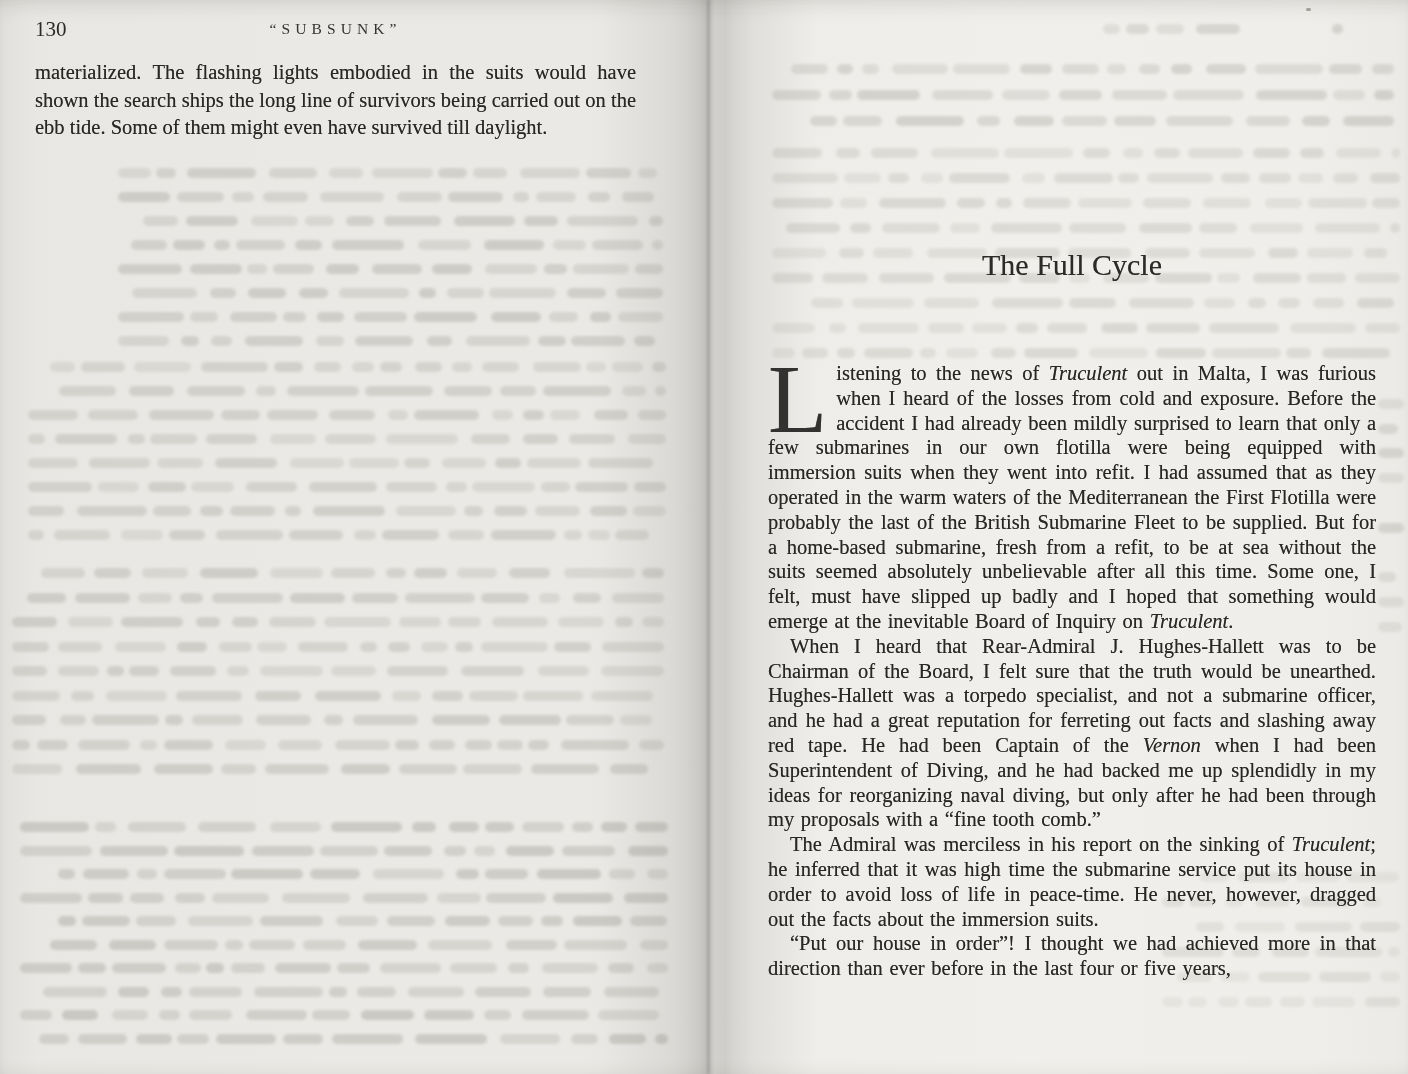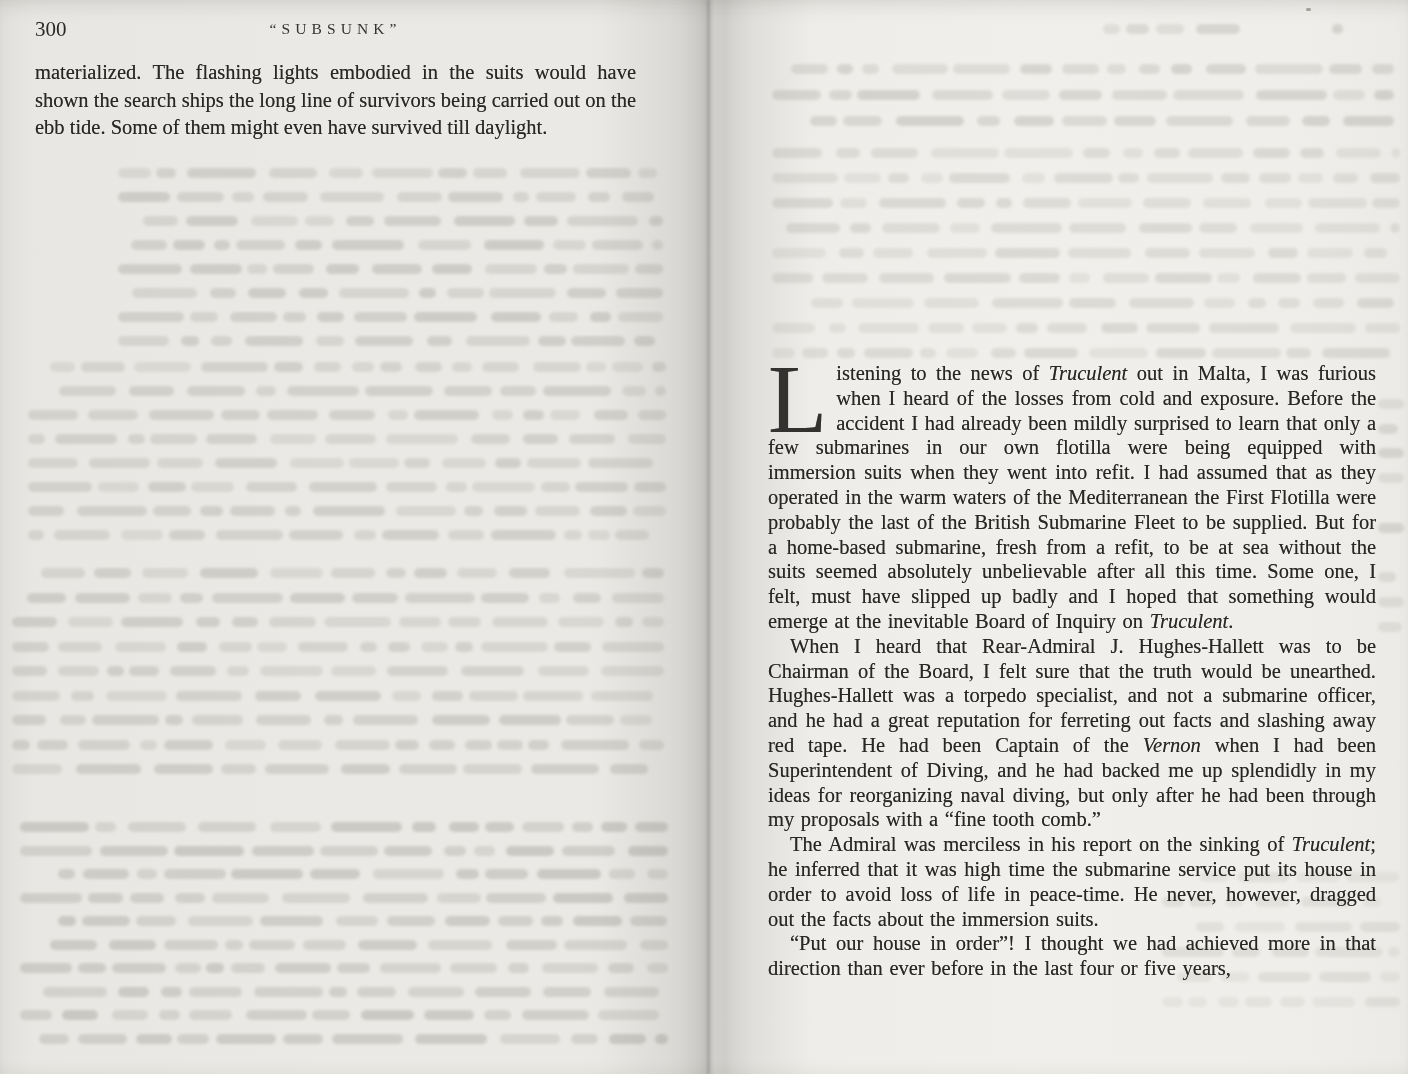--- a/index.html
+++ b/index.html
@@ -687,25 +687,26 @@
       <div class="ghost-word" style="left: 1162px; top: 997px; width: 20.9695px; opacity: 0.2;"></div>
       <div class="ghost-word" style="left: 1188.11px; top: 997px; width: 18.8522px; opacity: 0.2;"></div>
       <div class="ghost-word" style="left: 1218.19px; top: 997px; width: 20.9623px; opacity: 0.21;"></div>
       <div class="ghost-word" style="left: 1244.89px; top: 997px; width: 26.7996px; opacity: 0.23;"></div>
       <div class="ghost-word" style="left: 1279.54px; top: 997px; width: 25.8697px; opacity: 0.23;"></div>
       <div class="ghost-word" style="left: 1311.7px; top: 997px; width: 43.5237px; opacity: 0.2;"></div>
       <div class="ghost-word" style="left: 1364.55px; top: 997px; width: 35.4506px; opacity: 0.29;"></div>
     </div>
 
   <div class="lp-header">
-    <span class="lp-pagenum">300</span>
+    <span class="lp-pagenum">130</span>
     <span class="lp-running">“SUBSUNK”</span>
   </div>
   <div class="lp-body">materialized. The flashing lights embodied in the suits would have shown the search ships the long line of survivors being carried out on the ebb tide. Some of them might even have survived till daylight.</div>
 
+  <div class="rp-chapter-title">The Full Cycle</div>
 
   <div class="rp-body">
     <p class="first-par"><span class="dropcap">L</span><span>istening to the news of </span><em>Truculent</em><span> out in Malta, I was furious when I heard of the losses from cold and exposure. Before the accident I had already been mildly surprised to learn that only a few submarines in our own flotilla were being equipped with immersion suits when they went into refit. I had assumed that as they operated in the warm waters of the Mediterranean the First Flotilla were probably the last of the British Submarine Fleet to be supplied. But for a home-based submarine, fresh from a refit, to be at sea without the suits seemed absolutely unbelievable after all this time. Some one, I felt, must have slipped up badly and I hoped that something would emerge at the inevitable Board of Inquiry on </span><em>Truculent</em><span>.</span></p>
     <p><span>When I heard that Rear-Admiral J. Hughes-Hallett was to be Chairman of the Board, I felt sure that the truth would be unearthed. Hughes-Hallett was a torpedo specialist, and not a submarine officer, and he had a great reputation for ferreting out facts and slashing away red tape. He had been Captain of the </span><em>Vernon</em><span> when I had been Superintendent of Diving, and he had backed me up splendidly in my ideas for reorganizing naval diving, but only after he had been through my proposals with a “fine tooth comb.”</span></p>
     <p><span>The Admiral was merciless in his report on the sinking of </span><em>Truculent</em><span>; he inferred that it was high time the submarine service put its house in order to avoid loss of life in peace-time. He never, however, dragged out the facts about the immersion suits.</span></p>
     <p><span>“Put our house in order”! I thought we had achieved more in that direction than ever before in the last four or five years,</span></p>
   </div>
 
   <div class="gutter-shade"></div>
   <div class="fold-line"></div>

